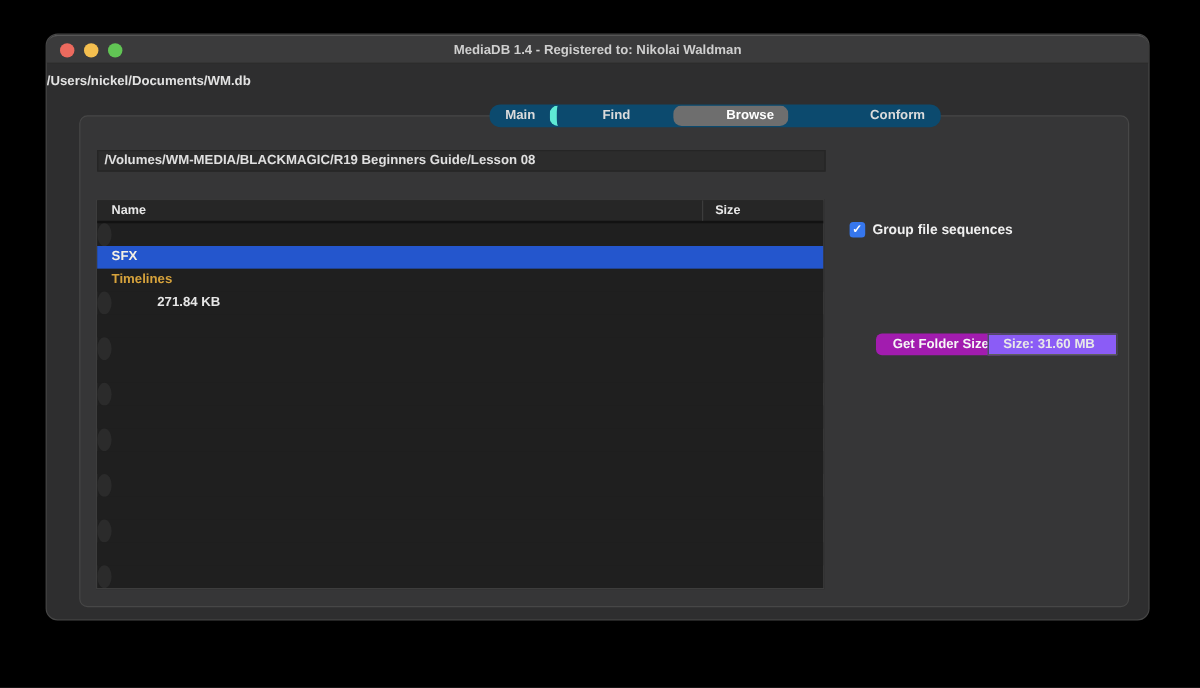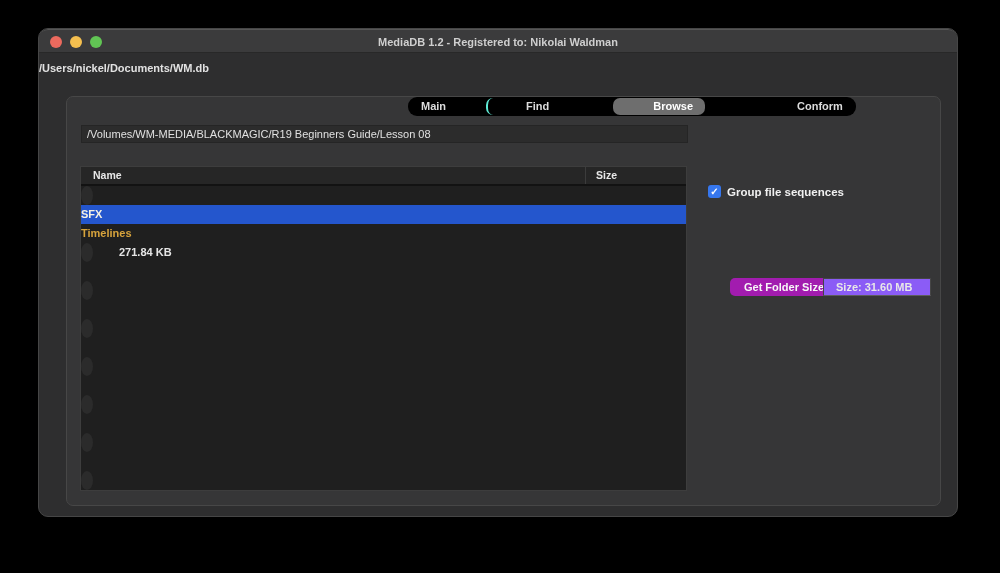--- a/index.html
+++ b/index.html
@@ -31,56 +31,56 @@
   }
   .db-path {
     position:absolute; left:0; right:0; top:33px; height:16px;
     font-size:11px; font-weight:bold; color:#e2e2e2;
   }
   .panel {
     position:absolute; left:27px; top:67px; width:875px; height:410px;
     background:#363637; border:1px solid #474747; border-radius:7px;
   }
   .tab-bar {
-    position:absolute; left:369px; top:68px; height:19px;
+    position:absolute; left:369px; top:58px; height:19px;
     display:inline-flex; align-items:stretch;
-    background:#000000; border-radius:9px; padding:1px; z-index:3;gap:28px;
+    background:#0c4a6e; border-radius:9px; padding:1px; z-index:3;
   }
   .tab-seg {
     font-size:11px; font-weight:bold; color:#dcdcdc;
     line-height:17px; padding:0 12px; border-radius:7px;
     cursor:default; white-space:nowrap;
   }
-  .tab-seg + .tab-seg { border-left:2px solid #5eead4;padding-left:38px; }
+  .tab-seg + .tab-seg { border-left:6px solid #5eead4;padding-left:38px; }
   .tab-seg.selected,
   .tab-seg.selected + .tab-seg { border-left-color:transparent;margin-left:24px; }
   .tab-seg.selected { background:#6e6e6e; color:#ffffff; }
   .path-field {
     position:absolute; left:14px; top:28px; width:607px; height:18px;
     background:#2c2c2c; border:1px solid #252525;
-    font-size:11px; font-weight:normal; color:#e0e0e0;
+    font-size:11px; font-weight:bold; color:#e0e0e0;
     line-height:16px; padding:0 5px;
     white-space:nowrap; overflow:hidden;
   }
   .table {
     position:absolute; left:13px; top:69px; width:607px;
     border:1px solid #3d3d3d; background:#1f1f1f;
   }
   .thead {
     display:flex; height:19px; background:#262626;
     border-bottom:2px solid #121212;
     font-size:10.5px; font-weight:bold; color:#e8e8e8;
   }
   .th-name { flex:1; line-height:17px; padding-left:12px; border-right:1px solid #3c3c3c; }
   .th-size { width:100px; line-height:17px; padding-left:10px; }
   .trow {
     display:flex; height:19px; font-size:11px; font-weight:bold;
     line-height:19px; white-space:nowrap;
   }
-  .trow .c-name { flex:1; overflow:hidden; }
+  .trow .c-name { flex:1; padding-left:12px; overflow:hidden; }
   .trow .c-size { width:100px; text-align:right; padding-right:5px; }
   .trow.light { background:#2b2b2b; }
   .trow.dark  { background:#1f1f1f;gap:36px; }
   .trow.selected { background:#2456cd; }
   .trow.t-parent .c-name { color:#ab8c33; }
   .trow.t-folder .c-name { color:#d7a33c; }
   .trow.t-file .c-name, .trow .c-size { color:#e6e6e6;margin-left:19px; }
   .trow.selected .c-name { color:#f5f1e4 !important; }
   .checkbox-row {
     position:absolute; left:641px; top:88px; display:flex; align-items:center; gap:6px;
@@ -107,21 +107,21 @@
 <body>
 
 <div class="window">
 
   <div class="titlebar">
     <div class="lights">
       <div class="light" style="background: rgb(236, 106, 94);"></div>
       <div class="light" style="background: rgb(244, 191, 79);"></div>
       <div class="light" style="background: rgb(97, 197, 84);"></div>
     </div>
-    <div class="titlebar-title">MediaDB 1.2 - Registered to: Nikolai Waldman</div>
+    <div class="titlebar-title">MediaDB 1.4 - Registered to: Nikolai Waldman</div>
   </div>
 
   <div class="db-path">/Users/nickel/Documents/WM.db</div>
 
   <div class="tab-bar">
       <div class="tab-seg">Main</div>
       <div class="tab-seg">Find</div>
       <div class="tab-seg selected">Browse</div>
       <div class="tab-seg">Conform</div>
     </div>

